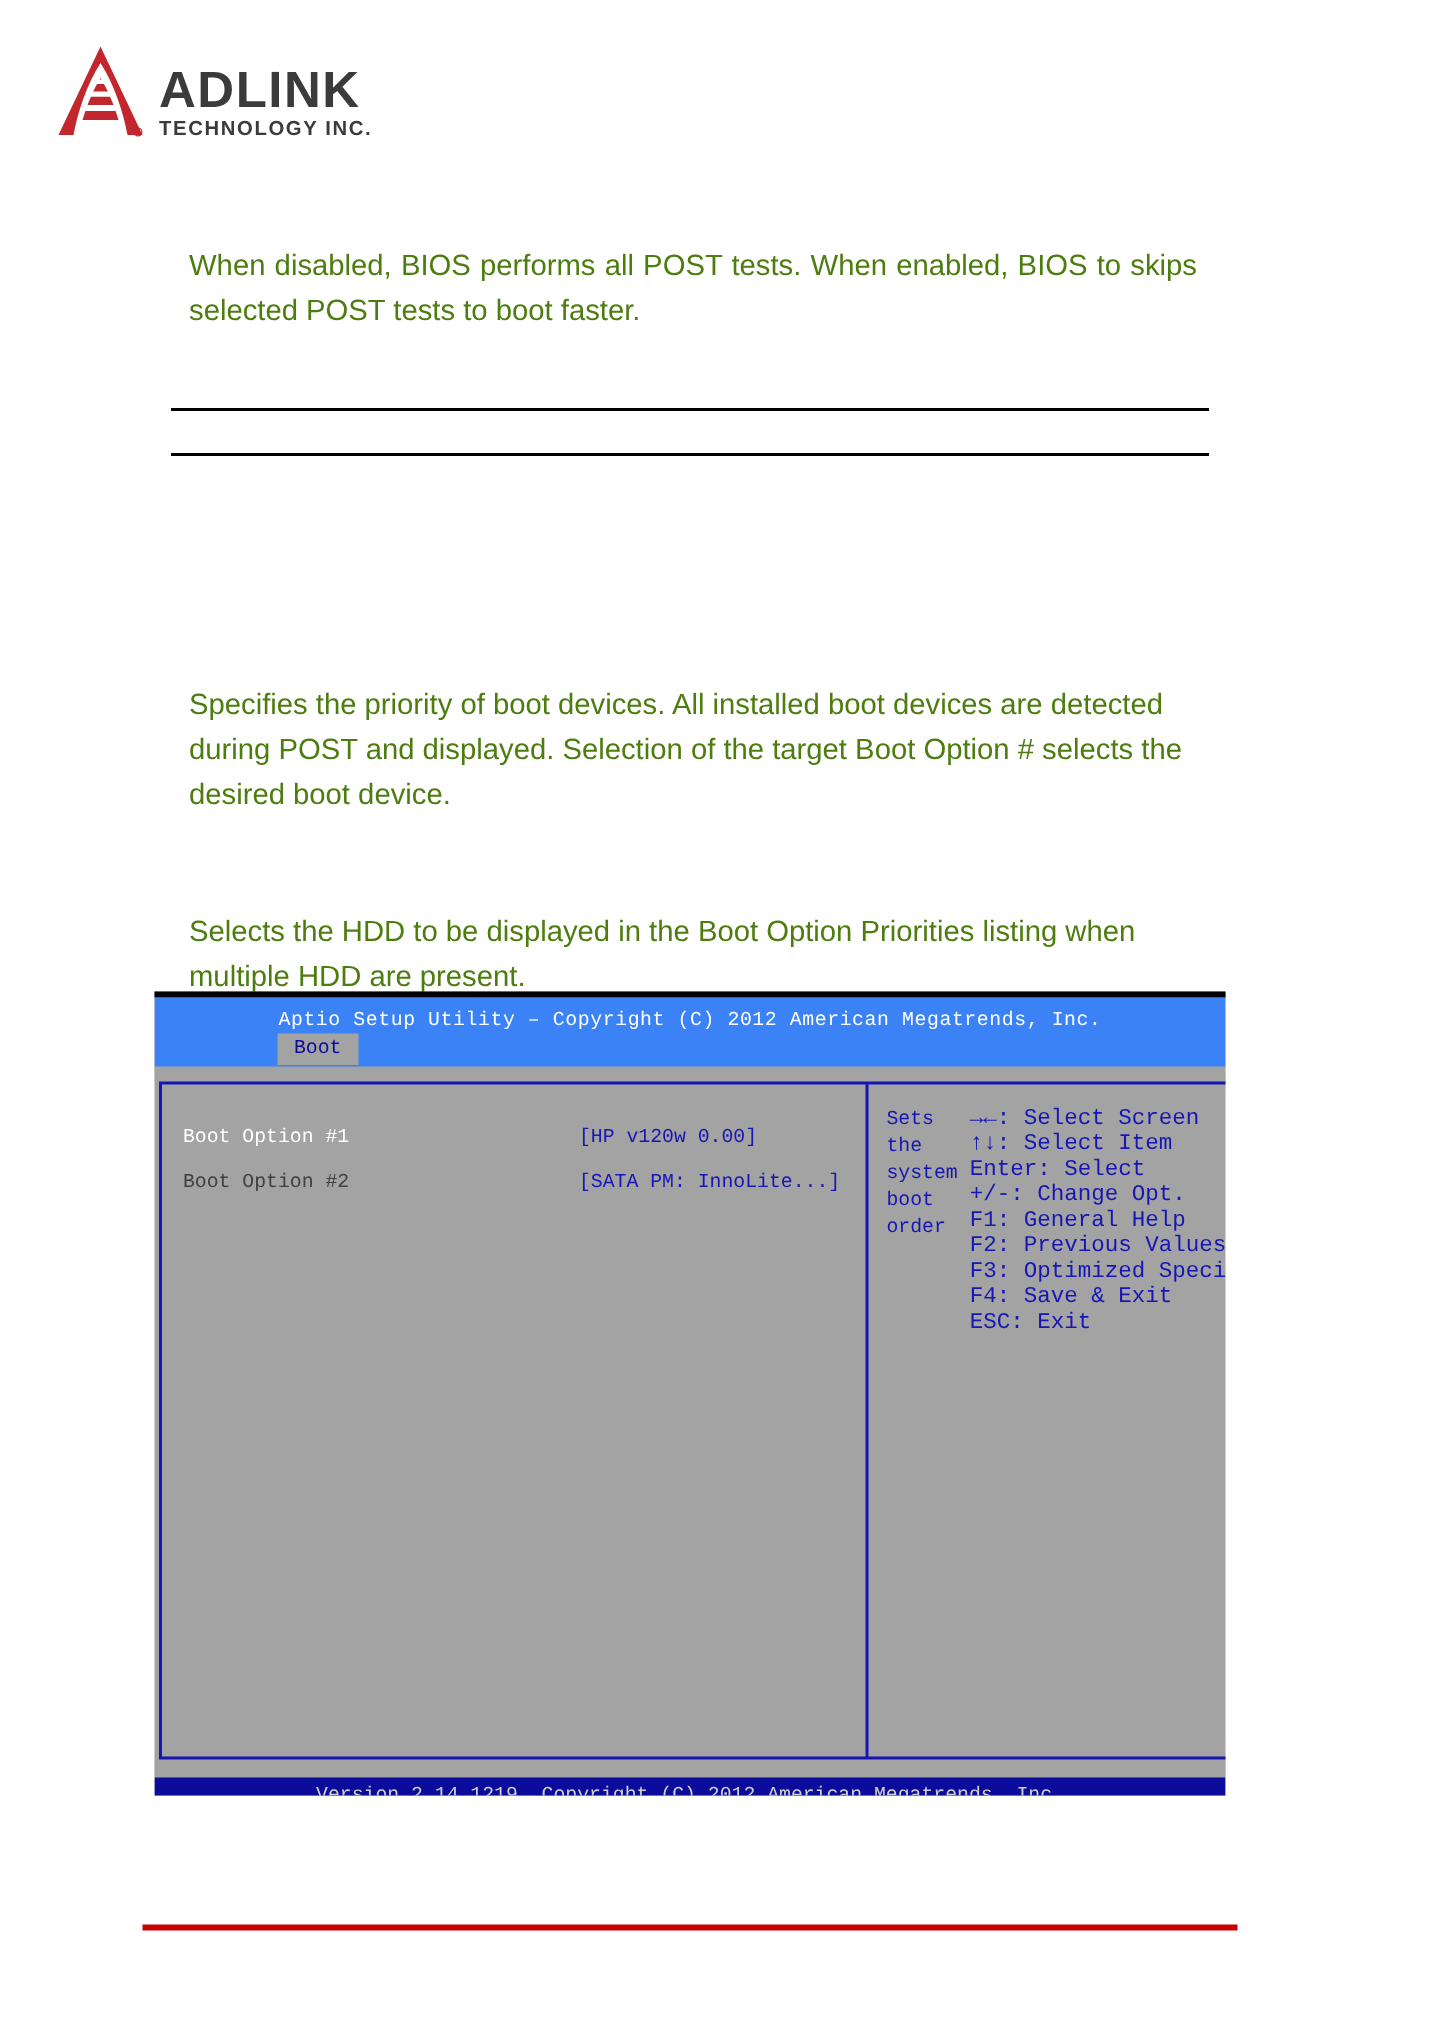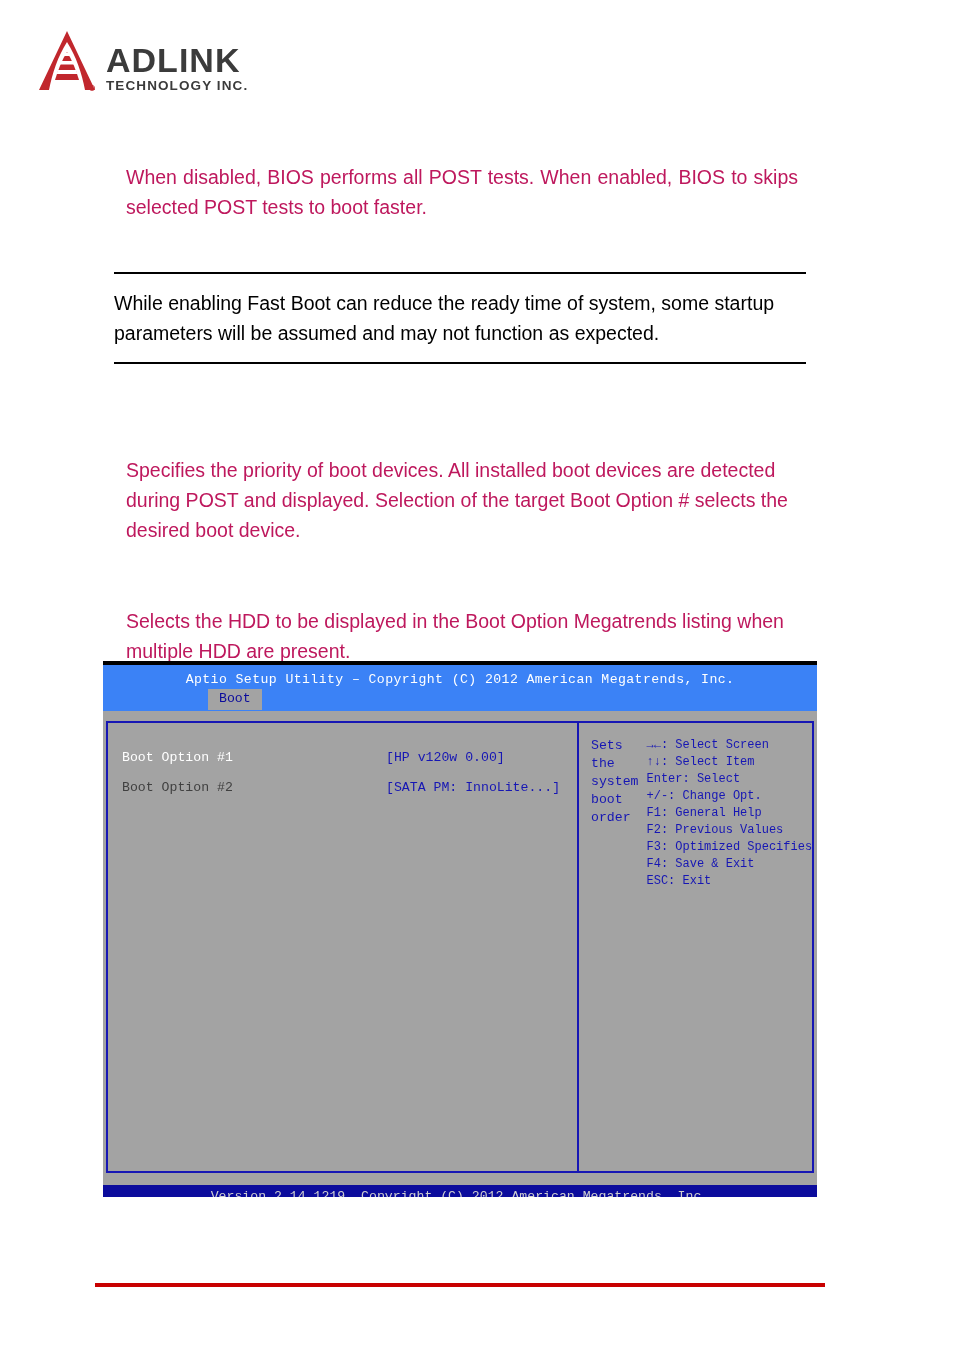--- a/index.html
+++ b/index.html
@@ -43,21 +43,21 @@
     margin-top: 2px;
   }
 
   
   .doc-para {
     position: absolute;
     left: 126px;
     width: 672px;
     font-size: 19.5px;
     line-height: 30px;
-    color: #be185d;
+    color: #4d7c0f;
     font-family: "Liberation Sans", sans-serif;
   }
   .justify { text-align: justify; }
 
   #para-fastboot { top: 162px; }
   #para-priority { top: 455px; }
   #para-hdd      { top: 606px; }
 
   
   .note-box {
@@ -118,21 +118,21 @@
     font-size: 13.2px;
     letter-spacing: 0.4px;
     padding-top: 7px;
     line-height: 16px;
   }
   .bios-tabs {
     position: absolute;
     left: 0; right: 0; top: 24px;
     display: flex;
     justify-content: flex-start;
-    padding-left: 105px;
+    padding-left: 82px;
   }
   .bios-tab {
     background: #a3a3a3;
     color: #0b0b9c;
     font-size: 13.2px;
     padding: 2px 11px 3px 11px;
     line-height: 16px;
   }
   .bios-subbar {
     height: 10px;
@@ -171,21 +171,21 @@
     font-size: 13.2px;
     line-height: 18px;
   }
   .help-spacer { flex: 1; }
   .nav-divider {
     border-top: 2px solid #1616b4;
     margin: 0 8px 6px 0;
   }
   .nav-list {
     color: #1616b4;
-    font-size: 12px;
+    font-size: 15px;
     line-height: 17px;
     padding-bottom: 64px;
   }
   .nav-item { white-space: pre; }
   .bios-footbar {
     height: 12px;
     background: #a3a3a3;
   }
   .bios-footer {
     background: #0b0b9c;
@@ -221,26 +221,25 @@
   </svg>
   <div class="logo-text">
     <div class="logo-word">ADLINK</div>
     <div class="logo-sub">TECHNOLOGY INC.</div>
   </div>
 </div>
 
 <div class="doc-para justify" id="para-fastboot">When disabled, BIOS performs all POST tests. When enabled, BIOS to skips selected POST tests to boot faster.</div>
 
 <div class="note-box">
-  <div class="note-text">While enabling Fast Boot can reduce the ready time of system, some startup parameters will be assumed and may not function as expected.</div>
 </div>
 
 <div class="doc-para" id="para-priority">Specifies the priority of boot devices. All installed boot devices are detected during POST and displayed. Selection of the target Boot Option # selects the desired boot device.</div>
 
-<div class="doc-para" id="para-hdd">Selects the HDD to be displayed in the Boot Option Megatrends listing when multiple HDD are present.</div>
+<div class="doc-para" id="para-hdd">Selects the HDD to be displayed in the Boot Option Priorities listing when multiple HDD are present.</div>
 
 <div class="bios">
 
   <div class="bios-titlebar">
     <div class="bios-title">Aptio Setup Utility – Copyright (C) 2012 American Megatrends, Inc.</div>
     <div class="bios-tabs">
       <div class="bios-tab">Boot</div>
     </div>
   </div>
 

